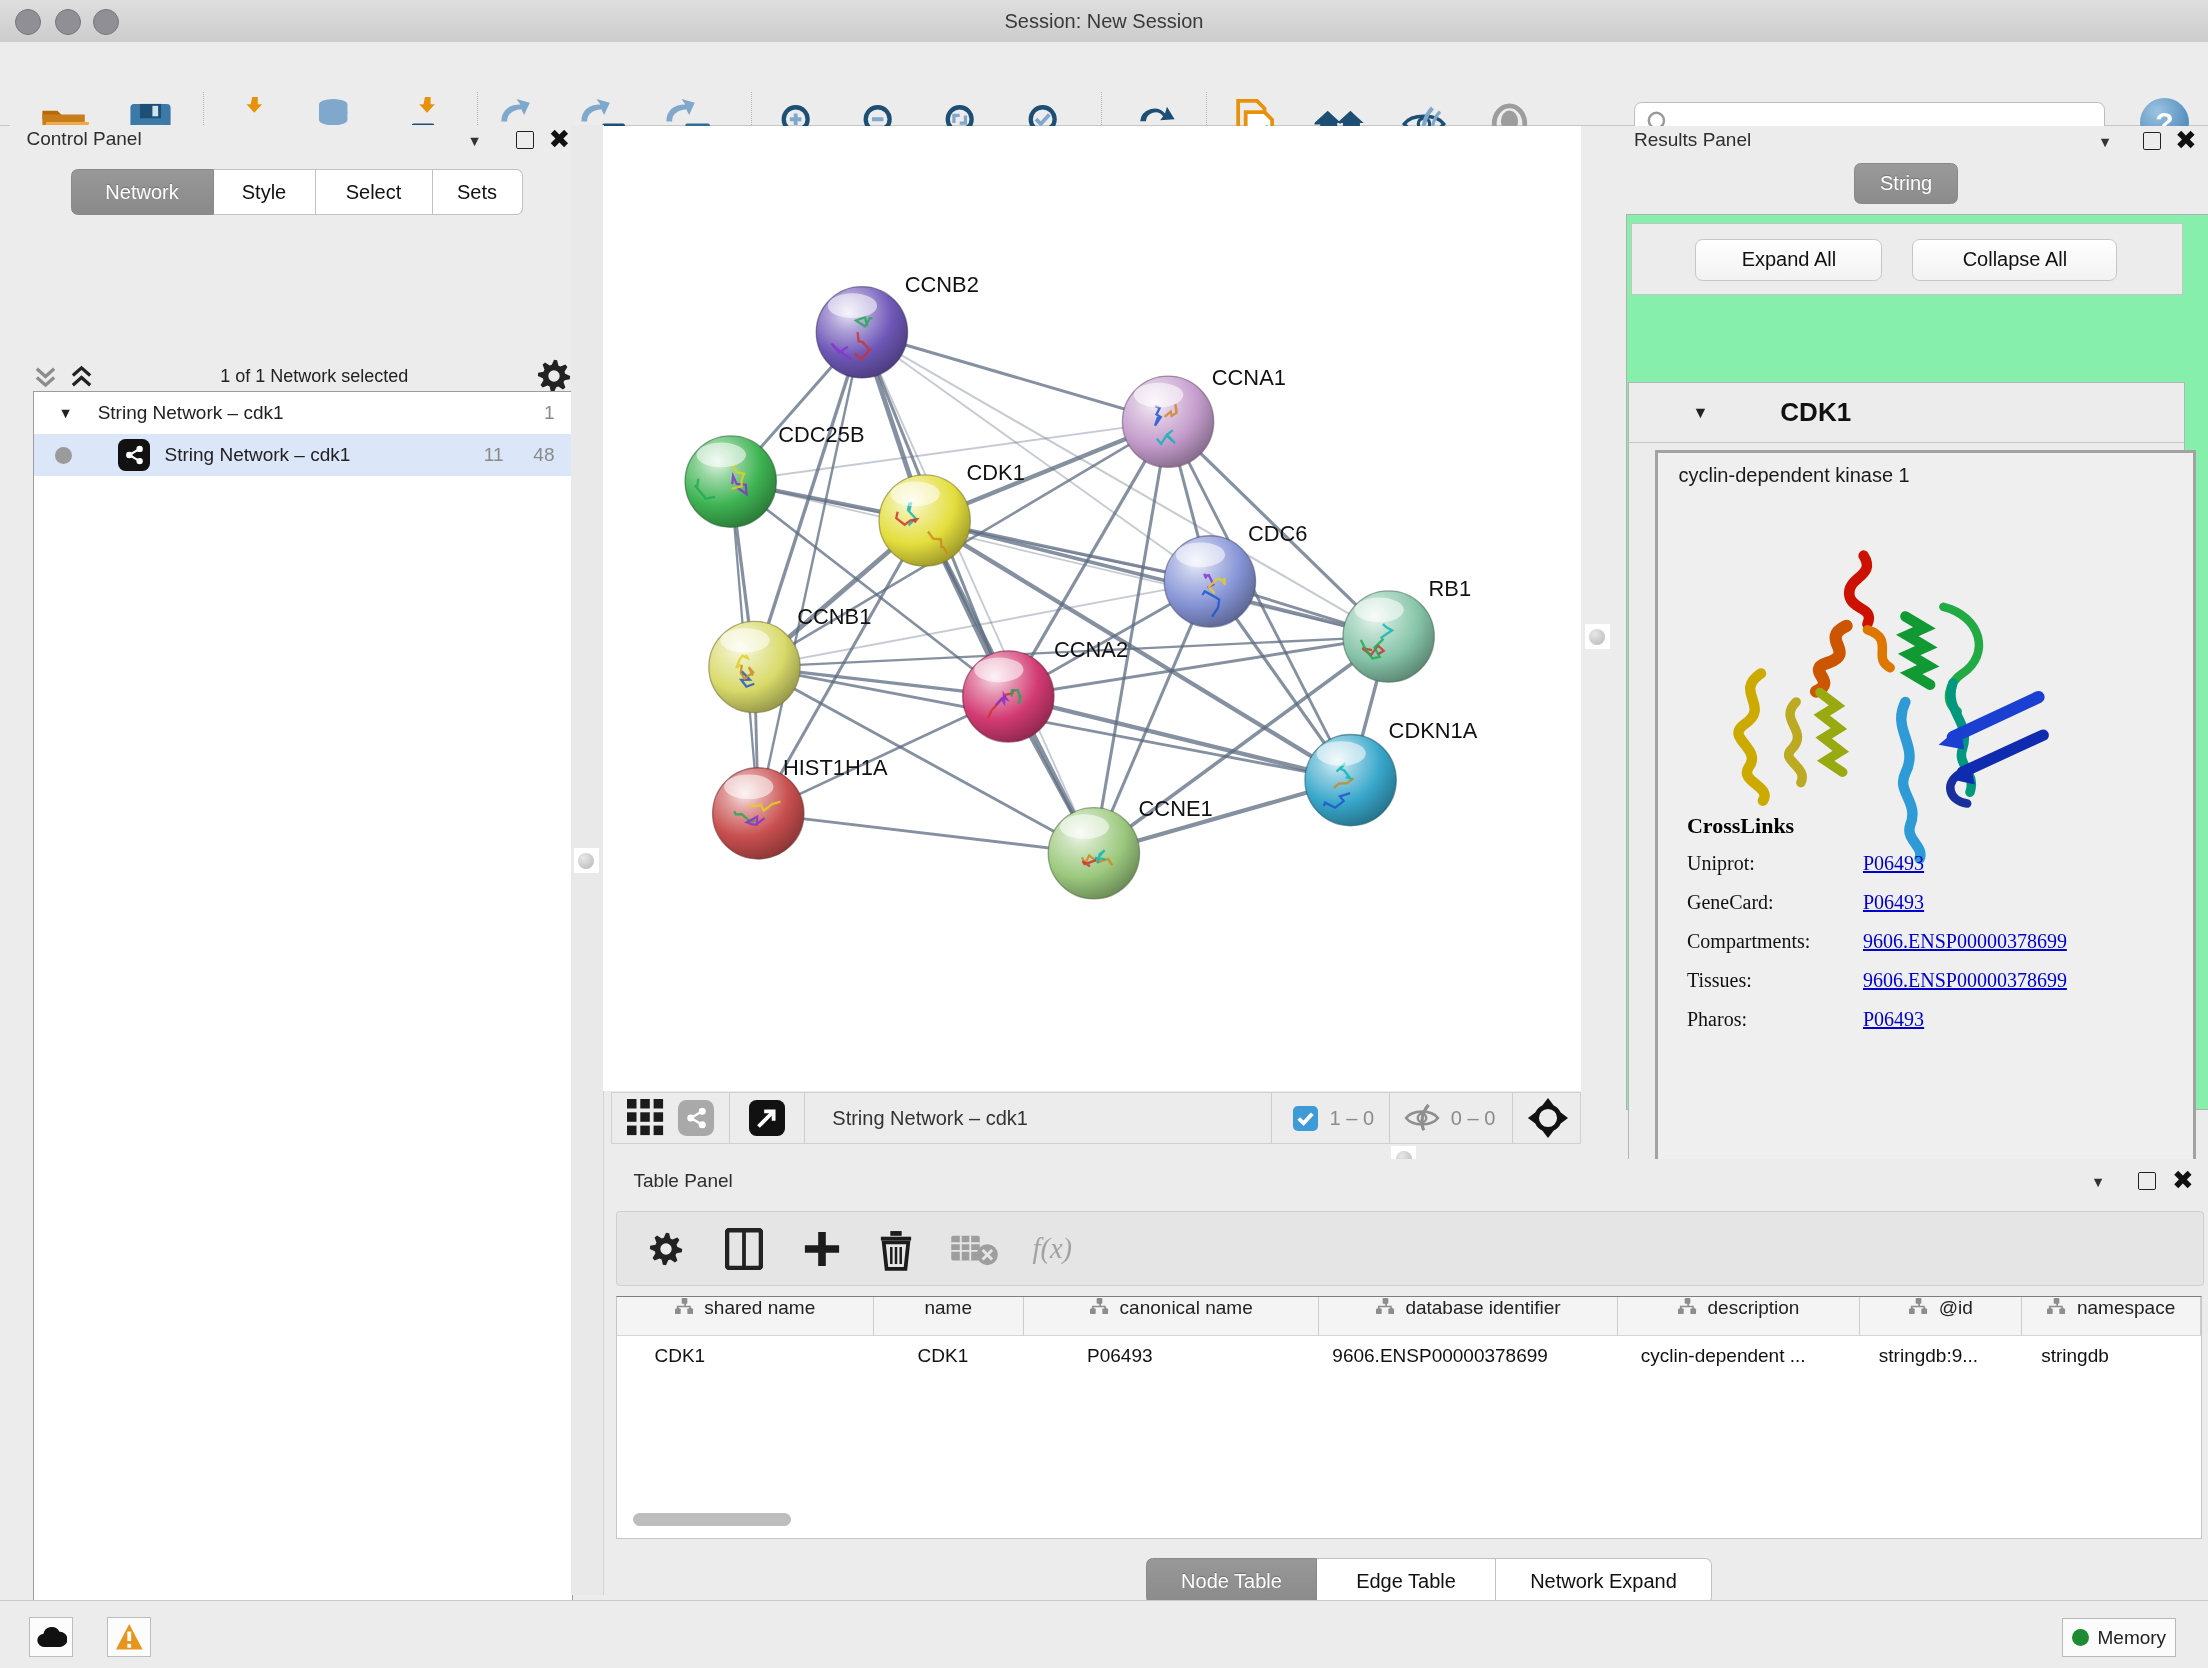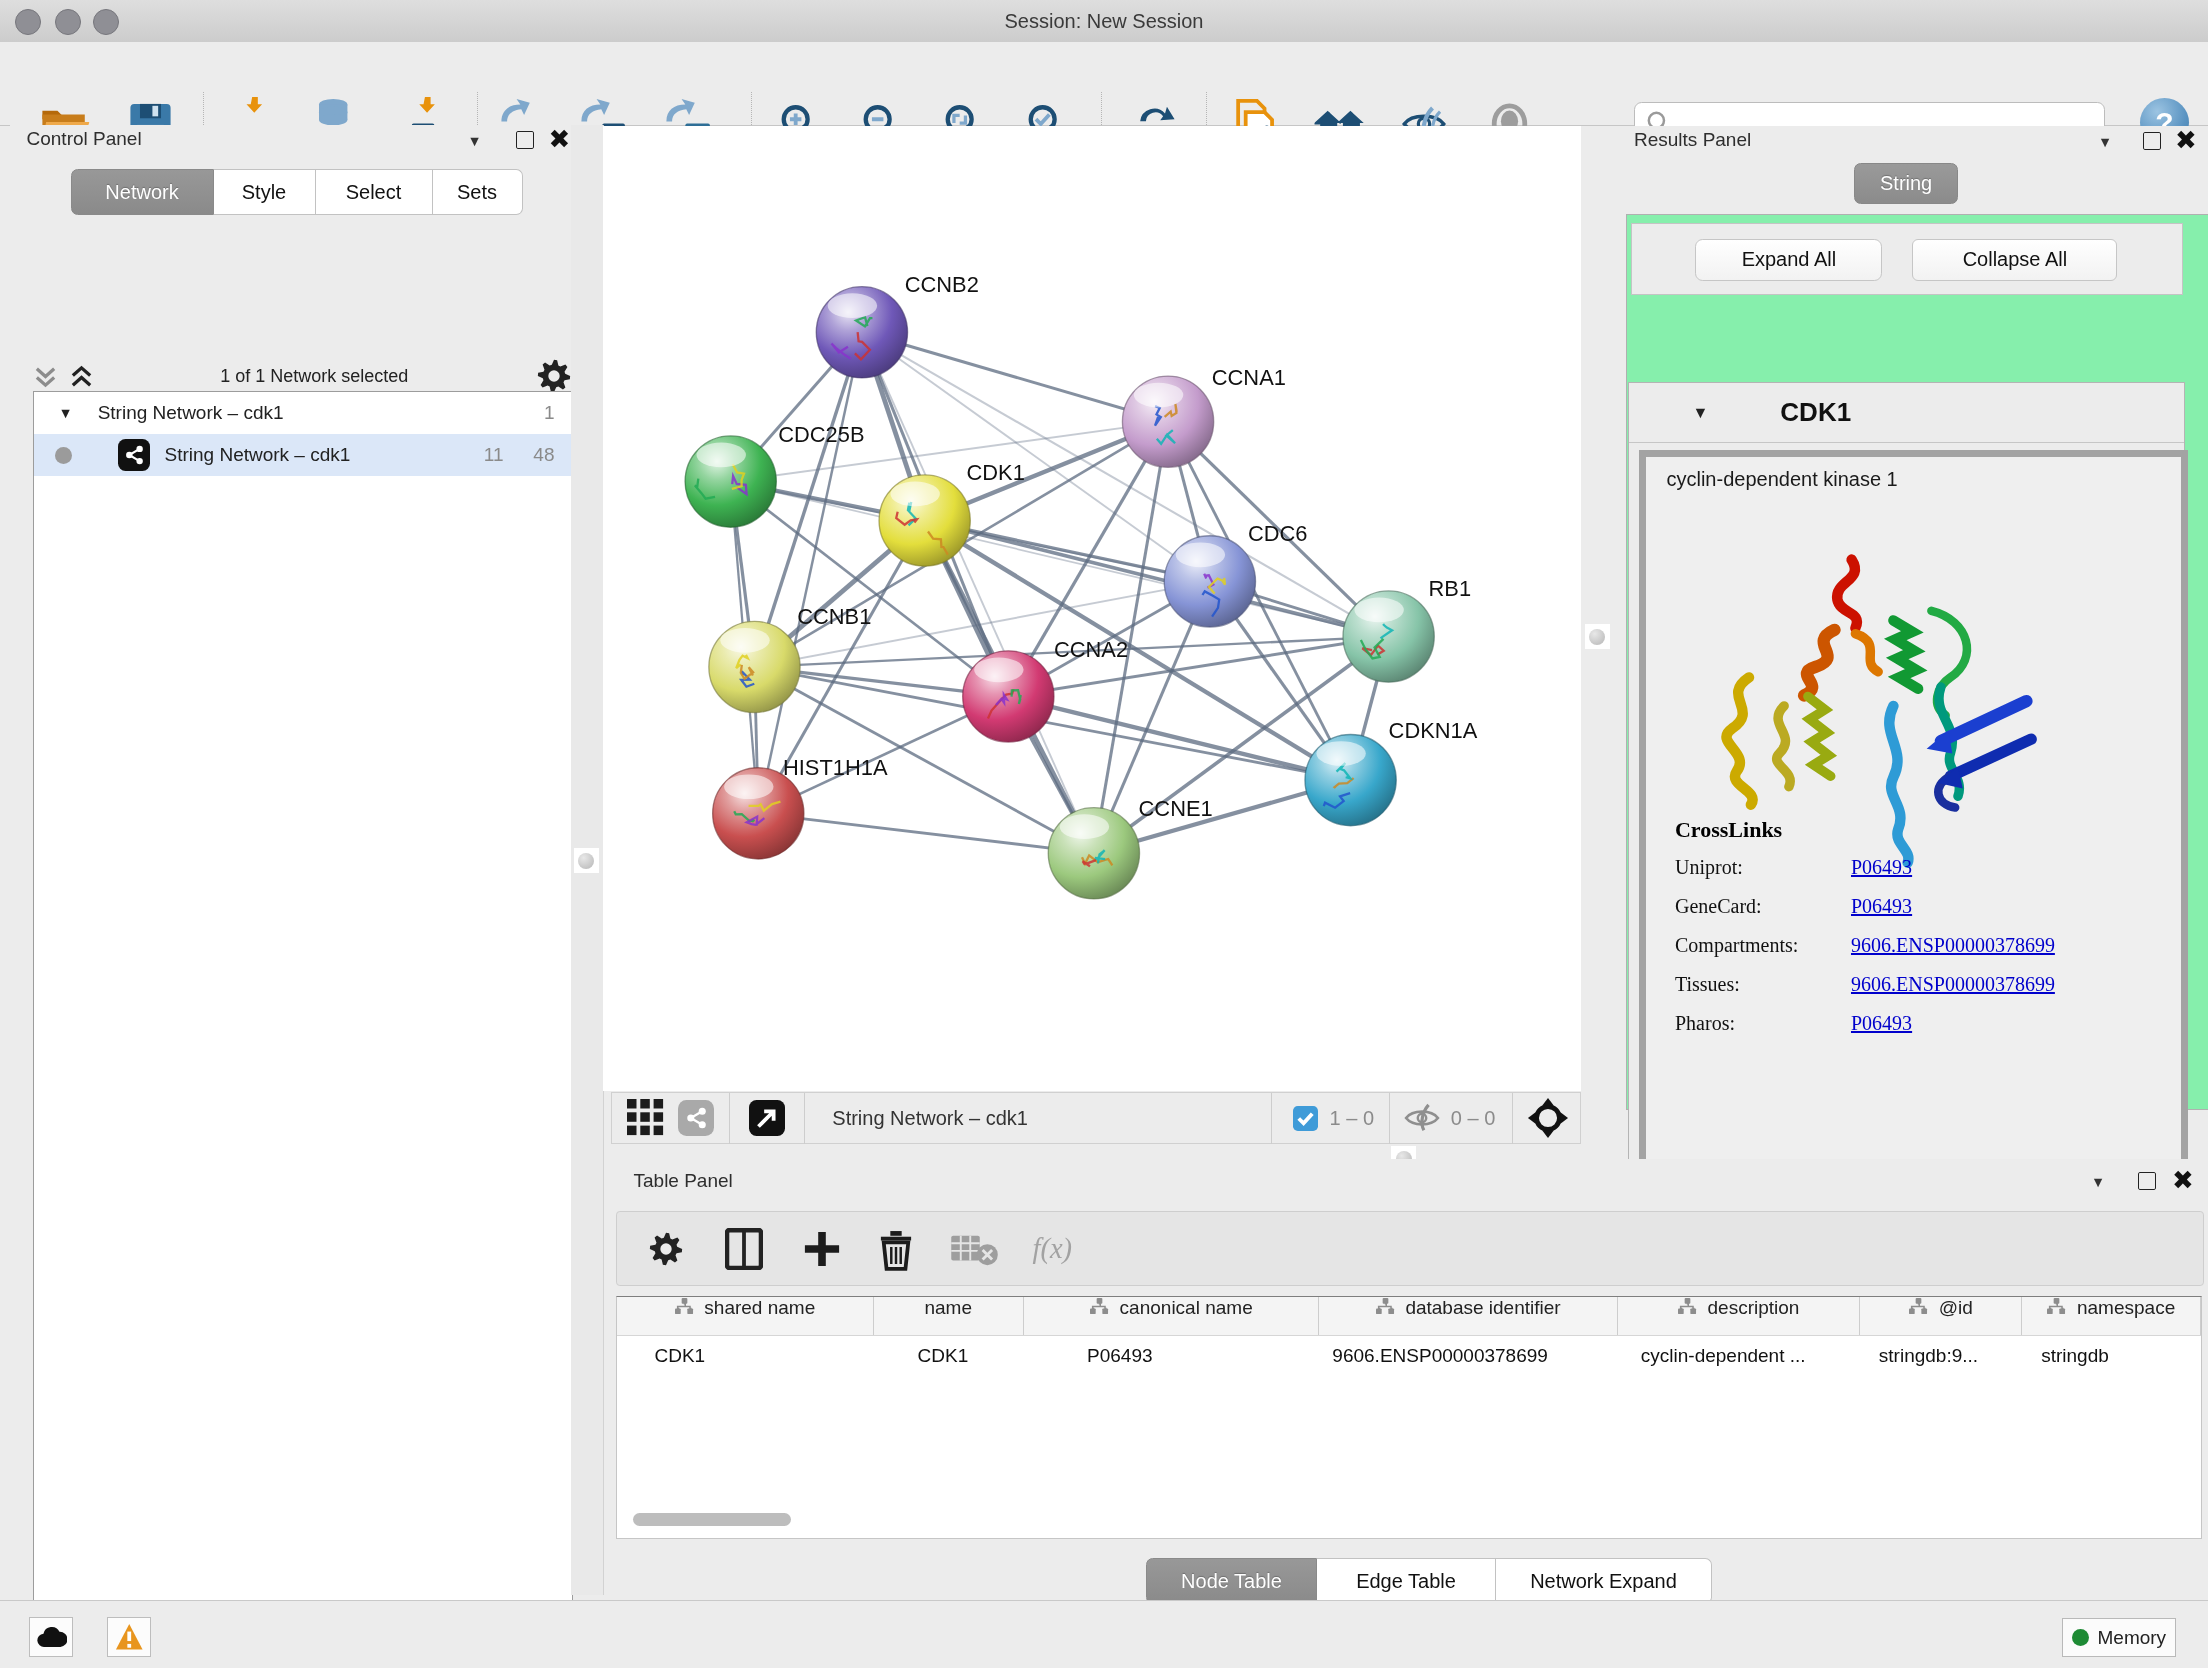--- a/index.html
+++ b/index.html
@@ -65,21 +65,21 @@
   #string-tab{left:236px;top:37px;height:39px;padding:0 25px;background:linear-gradient(#9a9a9a,#8b8b8b);
     border:1px solid #888;border-radius:6.7px;color:#fff;font-size:20px;display:flex;align-items:center;
     text-shadow:0 -1px 1px rgba(0,0,0,.25);}
   #res-outer{left:7.6px;top:88px;width:563px;height:894px;background:#86efac;border:1.9px solid #b0b0b0;padding-left:32px;}
   #res-btnrow{left:4.8px;top:7.6px;width:550px;height:70px;border:1px solid #c4c4c4;background:#ececec;}
   .res-btn{top:15px;height:40px;background:linear-gradient(#ffffff,#f2f2f2);border:1px solid #c6c6c6;
     border-radius:7.6px;font-size:20px;display:flex;align-items:center;justify-content:center;color:#111;}
   #cdk1-box{left:1.9px;top:167px;width:555px;height:804px;background:#ececec;border:1px solid #b4b4b4;}
   #cdk1-head{left:0;top:0;width:100%;height:59px;display:flex;align-items:center;border-bottom:1px solid #c6c6c6;}
   #cdk1-title{font-size:26px;font-weight:bold;color:#111;}
-  #cdk1-inner{left:10px;top:67px;width:535px;height:729px;background:#efefef;border:7px solid #a3a3a3;}
+  #cdk1-inner{left:26px;top:67px;width:535px;height:729px;background:#efefef;border:3px solid #a3a3a3;}
   #cdk1-desc{left:20px;top:11.4px;font-size:20px;color:#1a1a1a;}
   #crosslinks{left:28.5px;top:360px;font-family:"Liberation Serif","DejaVu Serif",serif;}
   #crosslinks h3{margin:0 0 13.3px 0;font-size:22px;color:#000;}
   .xl-row{display:flex;margin-bottom:16px;font-size:20px;}
   .xl-label{width:176px;color:#111;}
   .xl-link{color:#0000cc;text-decoration:underline;}
 
   
   #table-panel{left:605px;top:1159px;width:1604px;height:440px;background:#ececec;}
   #tp-toolbar{left:10.5px;top:52px;width:1586px;height:73px;background:#e5e5e5;border:1px solid #cecece;
@@ -678,21 +678,21 @@
     </div>
     <span class="abs panel-caret" style="left:480px;top:7.6px;">▼</span>
     <div class="abs panel-float" style="left:525px;top:5.7px;"></div>
     <span class="abs panel-close" style="left:557px;top:5.7px;">✖</span>
 
     <div id="string-tab" class="abs">String</div>
 
     <div id="res-outer" class="abs">
       <div id="res-btnrow" class="abs">
         <div class="res-btn abs" style="left:63px;width:185px;">Expand All</div>
-        <div class="res-btn abs" style="left:280px;width:203px;border-radius:6px;">Collapse All</div>
+        <div class="res-btn abs" style="left:280px;width:203px;">Collapse All</div>
       </div>
 
       <div id="cdk1-box" class="abs">
         <div id="cdk1-head" class="abs">
           <span style="margin-left:63px;font-size:16px;">▼</span>
           <span id="cdk1-title" style="margin-left:72px;">CDK1</span>
         </div>
         <div id="cdk1-inner" class="abs">
           <div id="cdk1-desc" class="abs">cyclin-dependent kinase 1</div>
 

